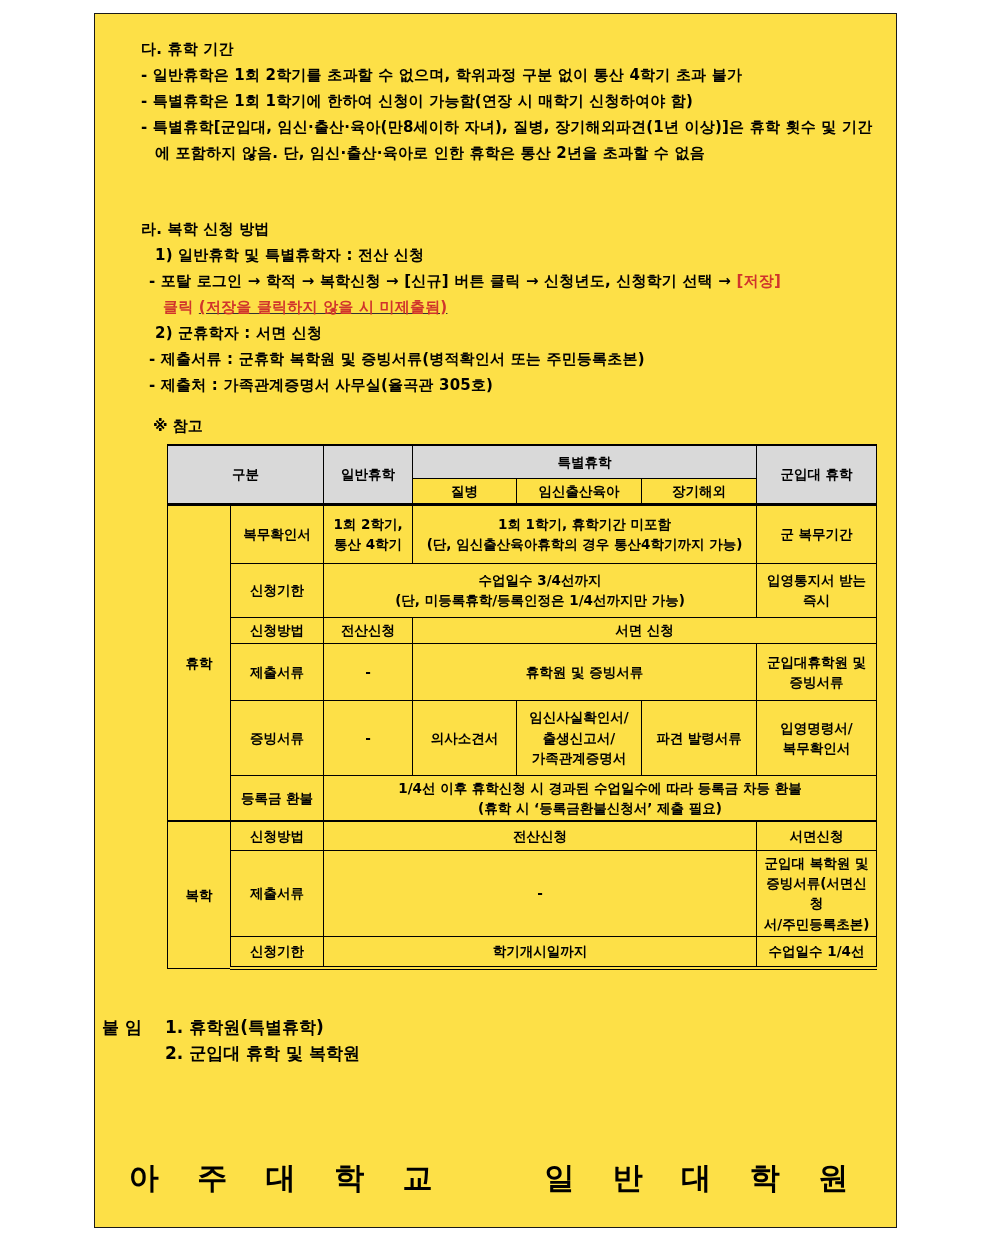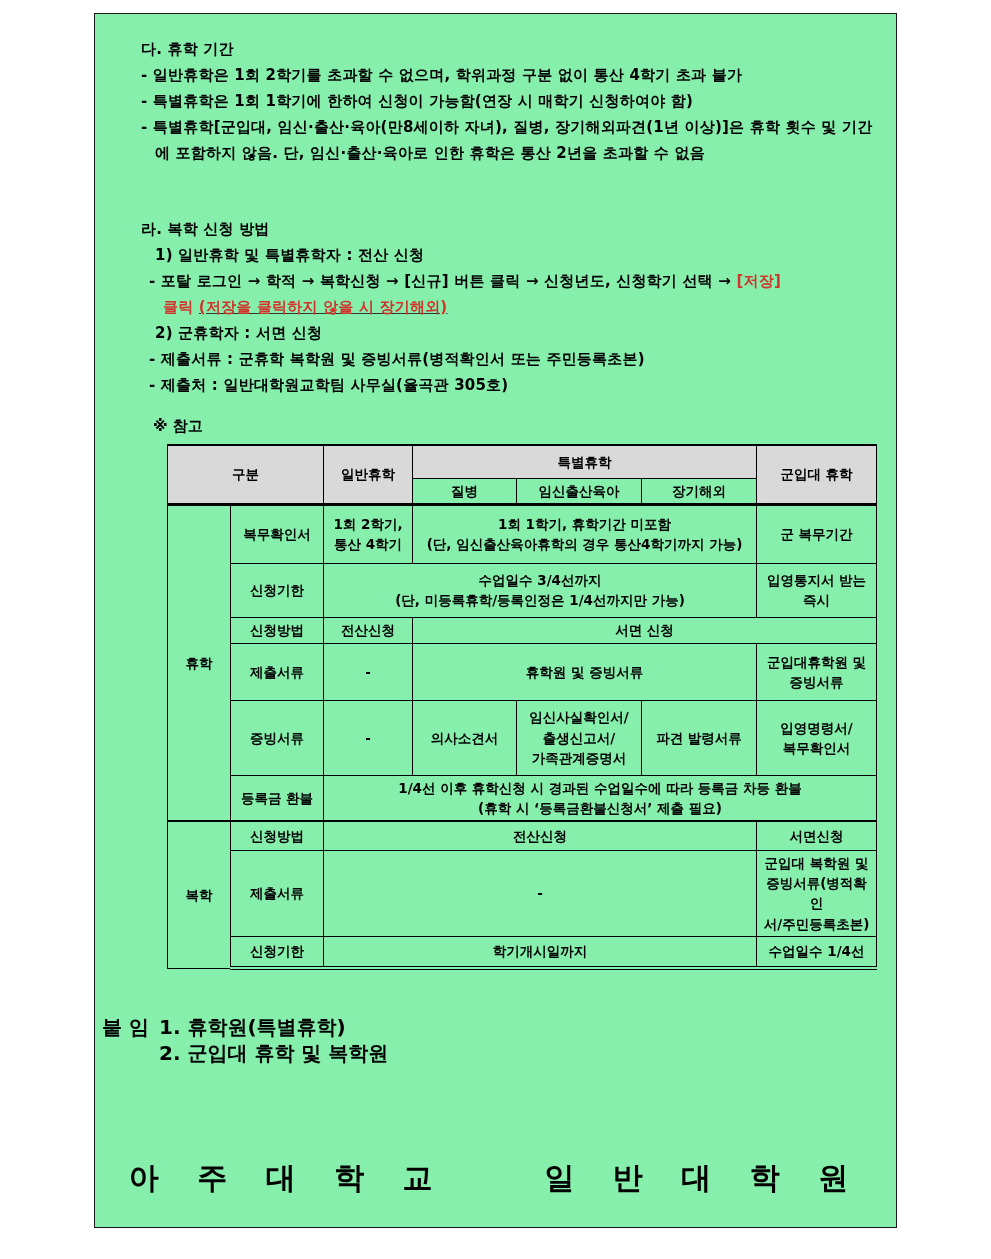--- a/index.html
+++ b/index.html
@@ -4,21 +4,21 @@
 <style>
   html,body{margin:0;padding:0;background:#fff;}
   body{
     width:991px;height:1259px;position:relative;
     font-family:"DejaVu Sans",sans-serif;
     color:#000;
     font-weight:600;
   }
   .page-frame{
     position:absolute;left:94px;top:13px;width:801px;height:1213px;
-    border:1px solid #1a1a1a;background:#86efac;
+    border:1px solid #1a1a1a;background:#fde047;
     box-sizing:content-box;
   }
   .body-text{
     padding:22px 12px 0 46px;
     font-size:15px;line-height:26px;
     letter-spacing:0.2px;
   }
   .sec-title{margin:0;}
   .bullet{padding-left:14px;text-indent:-14px;}
   .lvl1{padding-left:14px;}
@@ -47,25 +47,25 @@
   .hdr-sep{ border-bottom:3px solid #000 !important; }
   .sec-sep{ border-top:2px solid #000 !important; }
   .tbl-bottom{ border-bottom:4px double #000 !important; }
   tr.h1{height:33px;} tr.h2{height:21px;}
   tr.r-period{height:59px;} tr.r-deadline{height:54px;} tr.r-method{height:26px;}
   tr.r-docs{height:57px;} tr.r-evidence{height:75px;} tr.r-refund{height:46px;}
   tr.r-rmethod{height:29px;} tr.r-rdocs{height:78px;} tr.r-rdeadline{height:32px;}
 
   .footnote{ padding:10px 0 0 70px; font-size:15px; line-height:24px; }
   .attachments{
-    margin:44px 0 0 7px; font-size:20px; line-height:26px;
+    margin:44px 0 0 7px; font-size:17px; line-height:26px;
     display:flex; align-items:flex-start;
   }
   .attachments .att-label{ white-space:pre; }
-  .attachments .att-items{ margin-left:10px; }
+  .attachments .att-items{ margin-left:23px; }
   .footer-title{
     margin-top:92px; text-align:center;
     font-size:30px; font-weight:700; letter-spacing:14px;
     white-space:pre;
   }
 </style>
 </head>
 <body>
 
 <div class="page-frame">
@@ -77,24 +77,24 @@
       <div class="bullet lvl1">- 일반휴학은 1회 2학기를 초과할 수 없으며, 학위과정 구분 없이 통산 4학기 초과 불가</div>
       <div class="bullet lvl1"><span>- 특별휴학은 1회 1학기에 한하여 신청이 가능함(</span><span class="u">연장 시 매학기 신청하여야 함</span><span>)</span></div>
       <div class="bullet lvl1">- 특별휴학[군입대, 임신·출산·육아(만8세이하 자녀), 질병, 장기해외파견(1년 이상)]은 휴학 횟수 및 기간에 포함하지 않음. 단, 임신·출산·육아로 인한 휴학은 통산 2년을 초과할 수 없음</div>
     </div>
 
     <div class="gap-2l"></div>
 
     <div>
       <div class="sec-title">라. 복학 신청 방법</div>
       <div class="lvl1">1) 일반휴학 및 특별휴학자 : 전산 신청</div>
-      <div class="bullet lvl2"><span>- 포탈 로그인 → 학적 → 복학신청 → [신규] 버튼 클릭 → 신청년도, 신청학기 선택 → </span><span class="red">[저장]</span><br><span class="red">클릭 </span><span class="red-u">(저장을 클릭하지 않을 시 장기해외)</span></div>
+      <div class="bullet lvl2"><span>- 포탈 로그인 → 학적 → 복학신청 → [신규] 버튼 클릭 → 신청년도, 신청학기 선택 → </span><span class="red">[저장]</span><br><span class="red">클릭 </span><span class="red-u">(저장을 클릭하지 않을 시 미제출됨)</span></div>
       <div class="lvl1">2) 군휴학자 : 서면 신청</div>
       <div class="bullet lvl2">- 제출서류 : 군휴학 복학원 및 증빙서류(병적확인서 또는 주민등록초본)</div>
-      <div class="bullet lvl2">- 제출처 : 일반대학원교학팀 사무실(율곡관 305호)</div>
+      <div class="bullet lvl2">- 제출처 : 가족관계증명서 사무실(율곡관 305호)</div>
     </div>
 
   </div>
 
   <div class="note-label">※ 참고</div>
 
   <table class="ref">
     <colgroup>
       <col style="width:63px">
         <col style="width:93px">
@@ -165,21 +165,21 @@
       <tr class="r-rmethod">
         <td class="sec-sep" rowspan="3">복학</td>
         <td class="sec-sep">신청방법</td>
         <td class="sec-sep" colspan="4">전산신청</td>
         <td class="sec-sep">서면신청</td>
       </tr>
       <tr class="r-rdocs">
         <td>제출서류</td>
         <td colspan="4">-</td>
         <td class="pre">군입대 복학원 및
-증빙서류(병적확인
+증빙서류(서면신청
 서/주민등록초본)</td>
       </tr>
       <tr class="r-rdeadline">
         <td class="tbl-bottom">신청기한</td>
         <td class="tbl-bottom" colspan="4">학기개시일까지</td>
         <td class="tbl-bottom">수업일수 1/4선</td>
       </tr>
     </tbody>
   </table>
 

